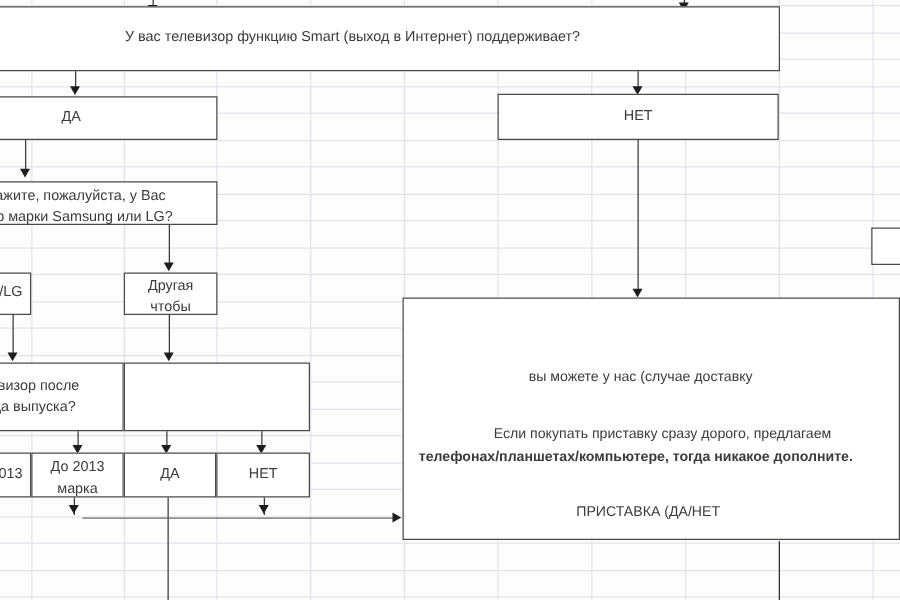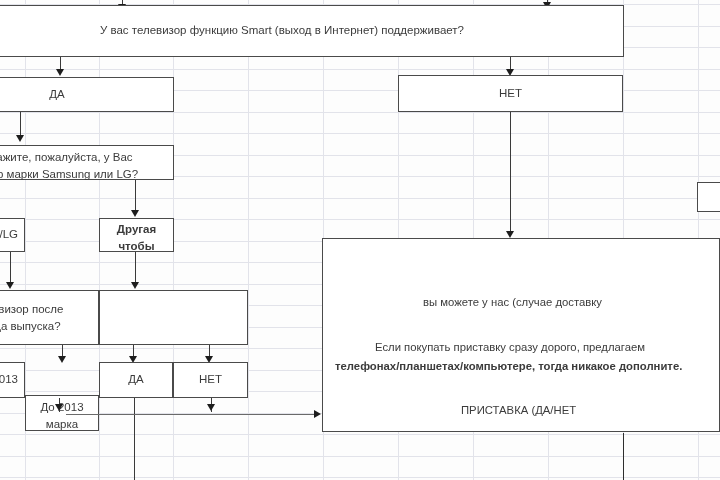--- a/index.html
+++ b/index.html
@@ -83,21 +83,21 @@
   
   .panel-text {
     position: absolute;
     color: #3b3b3b;
     font-size: 11.3px;
     line-height: 1.55;
     white-space: nowrap;
   }
   .panel-p1  { left: 14px;  top: 36px; }
   .panel-p1b { left: 100px; top: 55px; }
-  .panel-p2  { left: 52px;  top: 100px; }
+  .panel-p2  { left: 72px;  top: 100px; }
   .panel-p2b { left: 12px;  top: 119px; font-weight: bold; }
   .panel-p3  { left: 138px; top: 163px; }
 </style>
 </head>
 <body>
 
 <div id="canvas">
 
   <div>
     <div class="grid-h" style="top:4px"></div>
@@ -171,21 +171,21 @@
     </div>
   </div>
 
   <div class="vline" style="left:135px; top:180px; height:32px;"></div>
   <div class="arrow-down" style="left:131px; top:210px;"></div>
 
   <div class="box" style="left:-60px; top:218px; width:85px; height:34px;">
     <span class="box-label" style="text-align:right; padding-right:2px;">/LG</span>
   </div>
 
-  <div class="box bigtext" style="left:99px; top:218px; width:75px; height:34px;font-weight:bold;">
+  <div class="box bigtext" style="left:99px; top:218px; width:75px; height:34px;">
     <div style="padding-top:2px;">
       <span class="box-label">Другая</span>
       <span class="box-label">чтобы</span>
     </div>
   </div>
 
   <div class="vline" style="left:10px; top:252px; height:32px;"></div>
   <div class="arrow-down" style="left:6px; top:282px;"></div>
 
   <div class="vline" style="left:135px; top:252px; height:32px;"></div>
@@ -207,21 +207,21 @@
   <div class="arrow-down" style="left:58px; top:356px;"></div>
   <div class="vline" style="left:133px; top:345px; height:15px;"></div>
   <div class="arrow-down" style="left:129px; top:356px;"></div>
   <div class="vline" style="left:209px; top:345px; height:15px;"></div>
   <div class="arrow-down" style="left:205px; top:356px;"></div>
 
   <div class="box" style="left:-60px; top:362px; width:85px; height:36px;">
     <span class="box-label" style="text-align:right; padding-right:2px;">2013</span>
   </div>
 
-  <div class="box bigtext" style="left:25px; top:362px; width:74px; height:36px;margin-top:33px;">
+  <div class="box bigtext" style="left:25px; top:362px; width:74px; height:36px;">
     <div style="padding-top:3px;">
       <span class="box-label">До 2013</span>
       <span class="box-label">марка</span>
     </div>
   </div>
 
   <div class="box" style="left:99px; top:362px; width:74px; height:36px;">
     <span class="box-label">ДА</span>
   </div>
 

